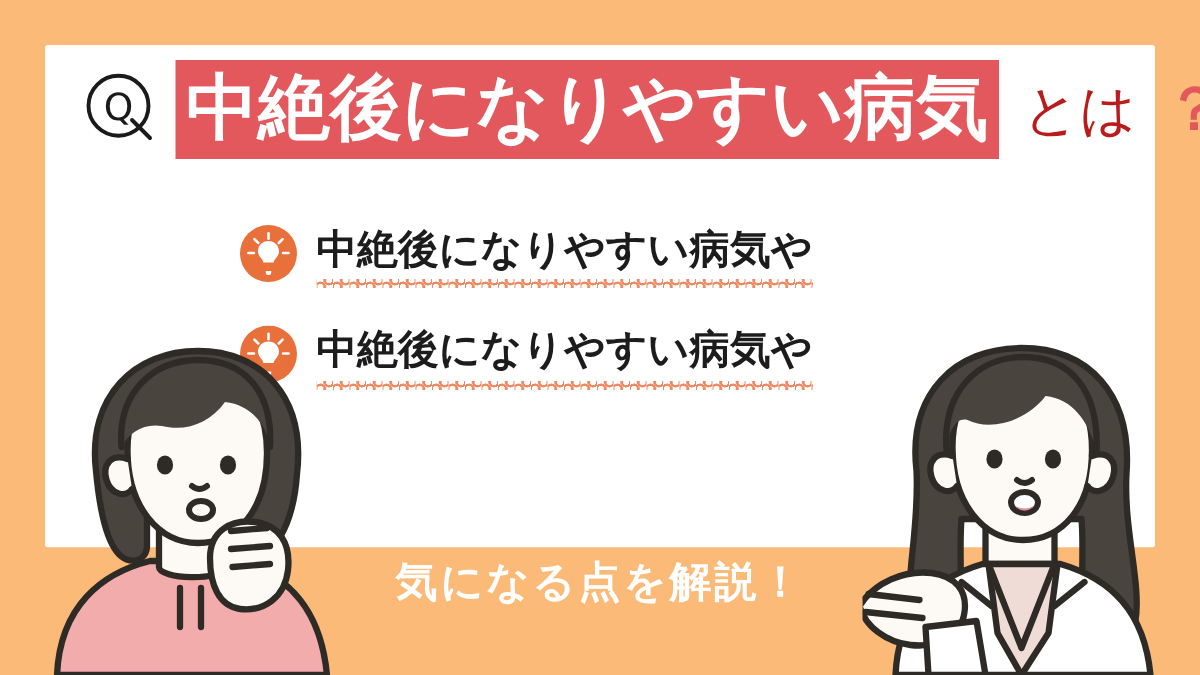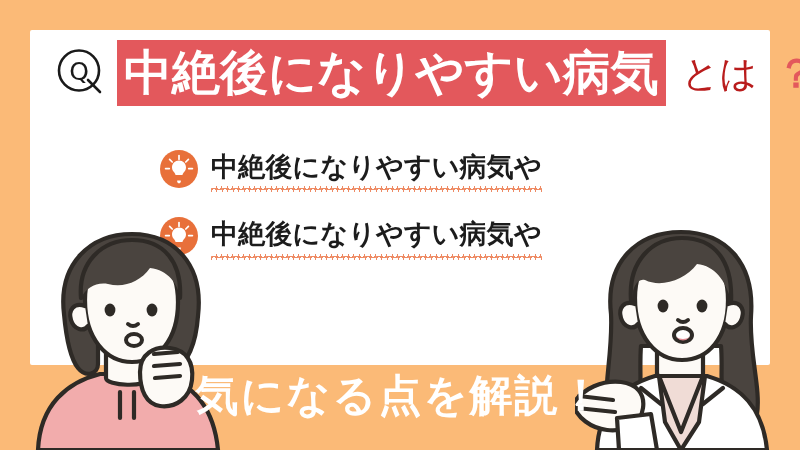--- a/index.html
+++ b/index.html
@@ -137,21 +137,21 @@
   .wline.l2::after { right: 0; }
 
   
   .caption {
     position: absolute;
     left: 0;
     top: 374px;
     width: 800px;
     text-align: center;
     color: #ffffff;
-    font-size: 43px;
+    font-size: 28px;
     font-weight: 700;
     line-height: 1;
     letter-spacing: 2px;
     z-index: 6;
   }
 
   
   .illus { position: absolute; }
   .illus-left  { left: 28px;  top: 222px; width: 210px; height: 228px; z-index: 5; }
   .illus-right { right: 10px; top: 218px; width: 215px; height: 232px; z-index: 5; }

